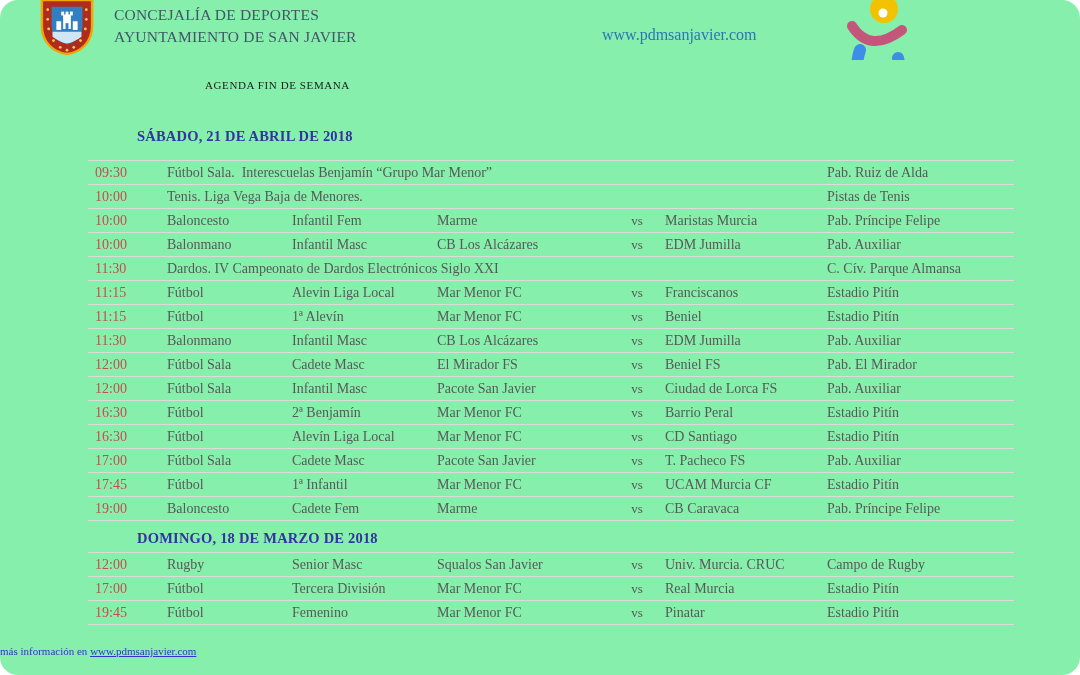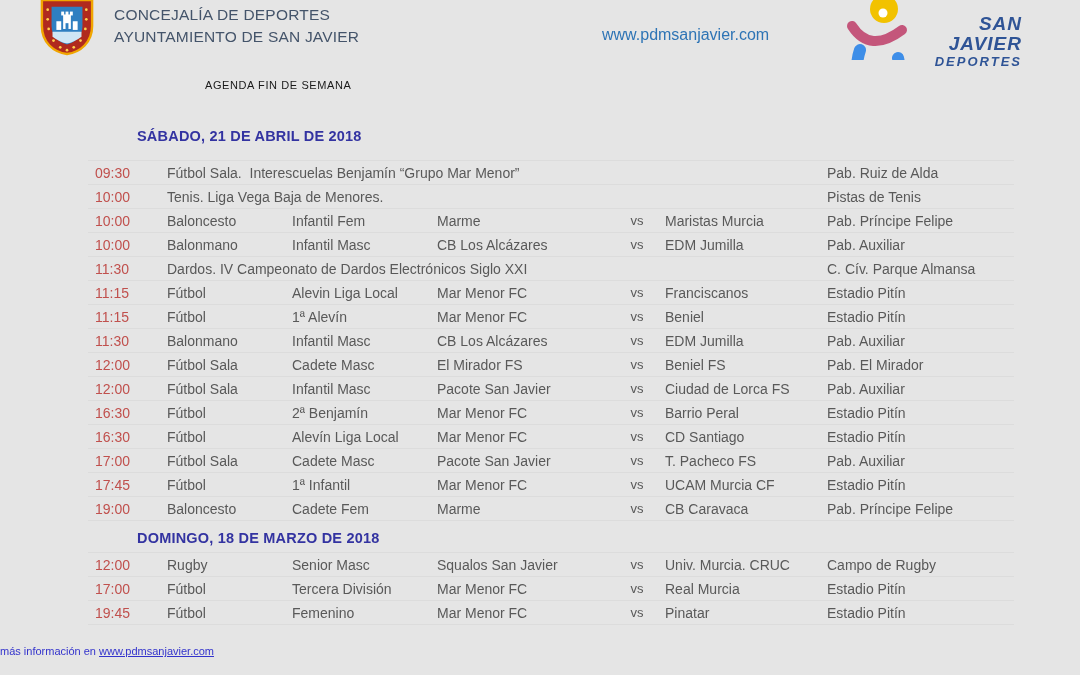--- a/index.html
+++ b/index.html
@@ -1,20 +1,20 @@
 <!DOCTYPE html>
 <html><head>
 <meta charset="utf-8">
 <title>Agenda Fin de Semana</title>
 <style>
   * { margin:0; padding:0; box-sizing:border-box; }
   html,body { background:#ffffff; }
   .page {
-    position:relative; width:1080px; height:675px; background:#e5e5e5;
-    font-family:Liberation Sans, sans-serif; overflow:hidden;
+    position:relative; width:1080px; height:675px; background:#86efac;
+    font-family:Liberation Serif, serif; overflow:hidden;border-radius:18px;
   }
 
   
   .crest { position:absolute; left:38px; top:0; }
   .org {
     position:absolute; left:114px; top:4px;
     color:#44546A; font-size:15.5px; line-height:22px; letter-spacing:0.2px;
   }
   .website {
     position:absolute; left:602px; top:26px;
@@ -102,24 +102,20 @@
   </div>
 
   <div class="website">www.pdmsanjavier.com</div>
 
   <svg class="figure-logo" width="100" height="62" viewBox="0 0 100 62" aria-hidden="true">
     <circle cx="58" cy="11" r="14" fill="#F2C200"></circle>
     <circle cx="57" cy="15" r="4.5" fill="#ffffff"></circle>
     <path d="M26,28 Q44,56 76,32" fill="none" stroke="#C4567B" stroke-width="10" stroke-linecap="round"></path>
     <path d="M34,52 Q24,82 52,84 Q78,84 72,60" fill="none" stroke="#3E8EE8" stroke-width="12" stroke-linecap="round"></path>
   </svg>
-  <div class="logo-text">
-    <div class="l1">SAN JAVIER</div>
-    <div class="l2">DEPORTES</div>
-  </div>
 
   <div class="title">AGENDA FIN DE SEMANA</div>
 
   <div class="sec-heading" id="heading-sat">SÁBADO, 21 DE ABRIL DE 2018</div>
   <div class="sched" id="table-sat">
       <div class="row">
         <div class="cell time">09:30</div>
         <div class="cell event" style="grid-column: 2 / 7;">Fútbol Sala.  Interescuelas Benjamín “Grupo Mar Menor”</div>
         <div class="cell venue">Pab. Ruiz de Alda</div>
       </div>

